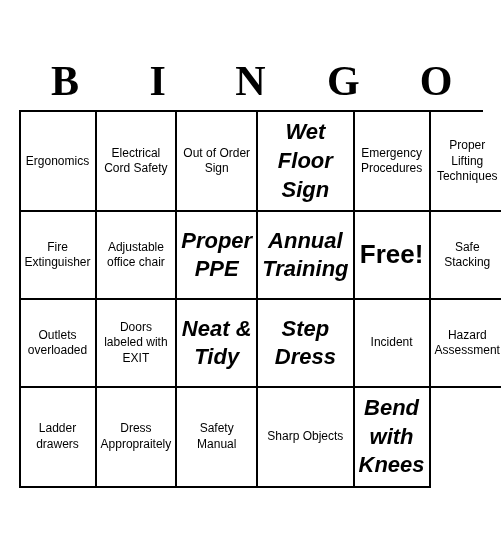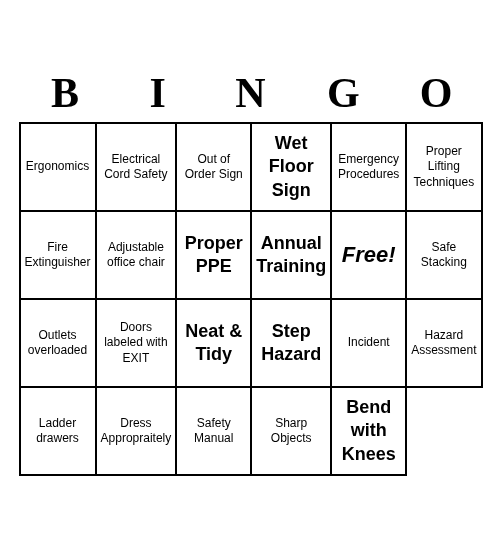--- a/index.html
+++ b/index.html
@@ -43,27 +43,27 @@
       align-items: center;
       justify-content: center;
       text-align: center;
       padding: 6px 4px;
       font-size: 12px;
       font-family: Arial, sans-serif;
       line-height: 1.3;
       color: #000;
     }
     .bingo-cell.large-text {
-      font-size: 18px;
-      font-weight: bold;
-    }
-    .bingo-cell.free {
       font-size: 22px;
       font-weight: bold;
       font-style: italic;
+    }
+    .bingo-cell.free {
+      font-size: 26px;
+      font-weight: bold;
     }
   </style>
 </head>
 <body>
 
 <div class="bingo-card">
   <div class="bingo-header">
   <div class="bingo-letter">B</div>
       <div class="bingo-letter">I</div>
       <div class="bingo-letter">N</div>
@@ -79,21 +79,21 @@
       <div class="bingo-cell">Proper Lifting Techniques</div>
       <div class="bingo-cell">Fire Extinguisher</div>
       <div class="bingo-cell">Adjustable office chair</div>
       <div class="bingo-cell large-text">Proper PPE</div>
       <div class="bingo-cell large-text">Annual Training</div>
       <div class="bingo-cell free">Free!</div>
       <div class="bingo-cell">Safe Stacking</div>
       <div class="bingo-cell">Outlets overloaded</div>
       <div class="bingo-cell">Doors labeled with EXIT</div>
       <div class="bingo-cell large-text">Neat &amp; Tidy</div>
-      <div class="bingo-cell large-text">Step Hazard</div>
+      <div class="bingo-cell large-text">Step Dress</div>
       <div class="bingo-cell">Incident</div>
       <div class="bingo-cell">Hazard Assessment</div>
       <div class="bingo-cell">Ladder drawers</div>
       <div class="bingo-cell">Dress Appropraitely</div>
       <div class="bingo-cell">Safety Manual</div>
       <div class="bingo-cell">Sharp Objects</div>
       <div class="bingo-cell large-text">Bend with Knees</div>
     </div>
 </div>
 

